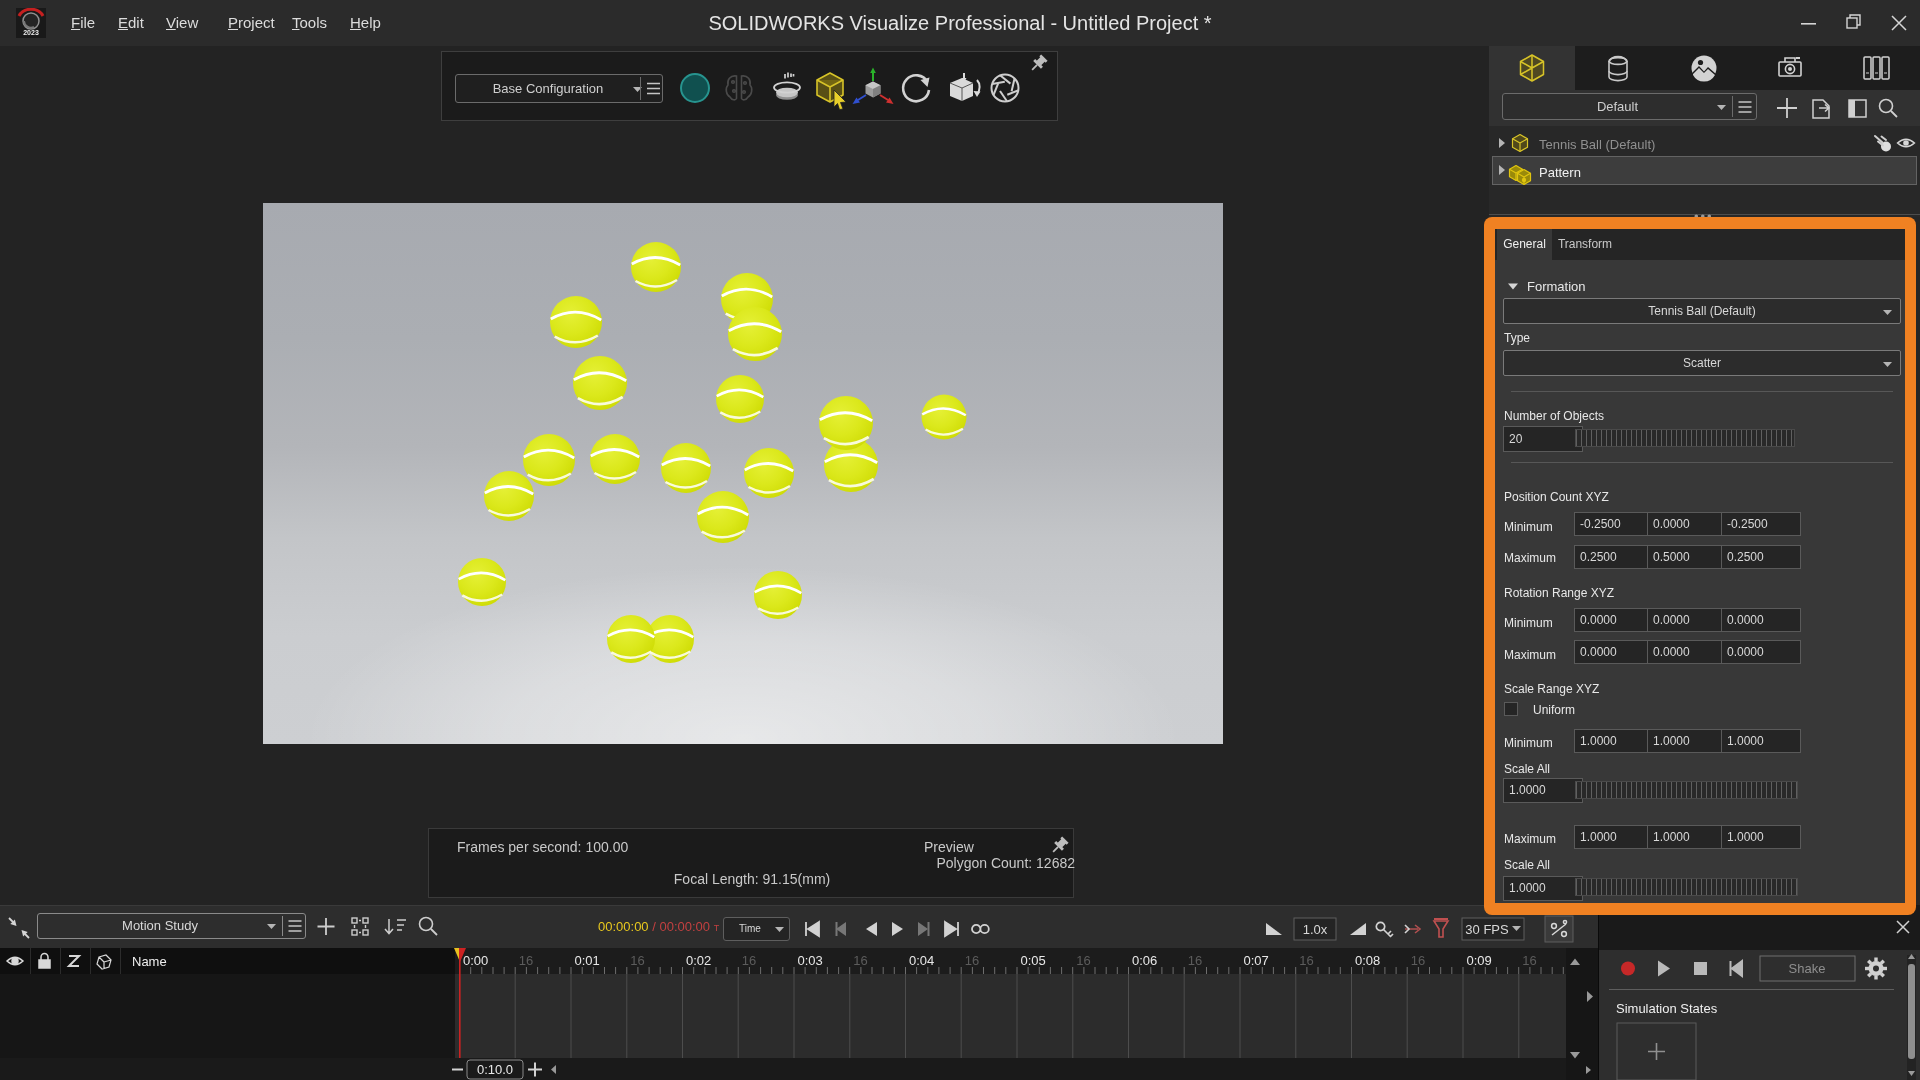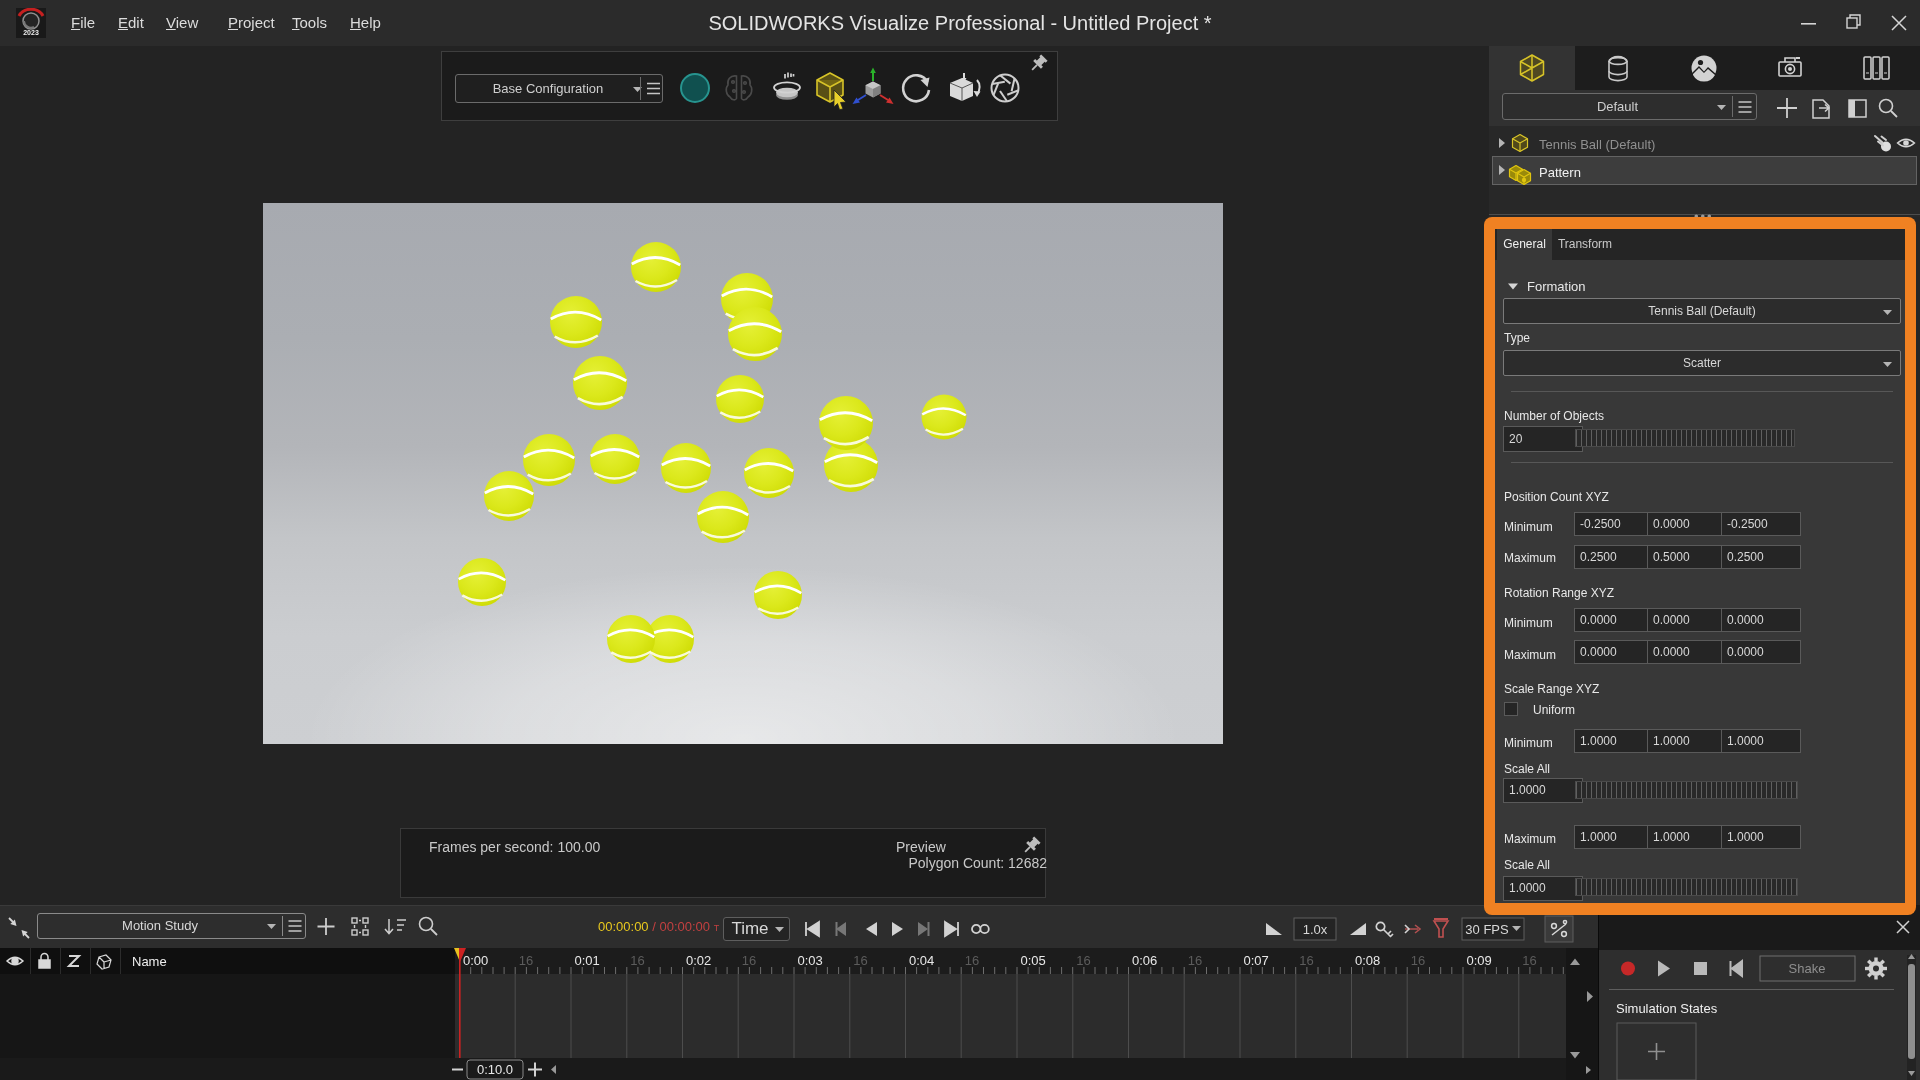--- a/index.html
+++ b/index.html
@@ -23,21 +23,21 @@
   background:
    radial-gradient(ellipse 60% 42% at 50% 99%, rgba(255,255,255,0.52) 0%, rgba(255,255,255,0.30) 42%, rgba(255,255,255,0.0) 76%),
    linear-gradient(180deg, #a7aab0 0%, #abaeb3 25%, #b3b5b9 45%, #c3c5c8 62%, #cbcdd0 80%, #cdcfd2 100%);
 }
 
 
 #topbar { left:441px; top:51px; width:617px; height:70px; background:#1b1b1b; border:1px solid #3e3e3e; }
 .combo { position:absolute; background:#1f1f1f; border:1px solid #6b6b6b; border-radius:3px; color:#cfcfcf; }
 
 
-#infobar { left:400px; top:828px; width:646px; height:70px; background:#1b1b1b; border:1px solid #3a3a3a;
+#infobar { left:428px; top:828px; width:646px; height:70px; background:#1b1b1b; border:1px solid #3a3a3a;
   color:#c9c9c9; font-size:14px; }
 
 
 #rightpanel { left:1489px; top:46px; width:431px; height:859px; background:#262626; }
 
 #props { left:1484px; top:217px; width:432px; height:698px; background:#f08122; border-radius:8px; }
 #props-inner { position:absolute; left:11px; top:12px; width:410px; height:674px; background:#373737; }
 .plabel { position:absolute; color:#e8e8e8; font-size:12px; }
 .pdrop { position:absolute; left:19px; width:397px; height:26px; background:#2c2c2c; border:1px solid #7a7a7a;
   border-radius:2px; color:#d8d8d8; font-size:12px; text-align:center; line-height:24px; }
@@ -296,20 +296,21 @@
         <rect x="-3.2" y="-7" width="6.4" height="6"></rect>
         <rect x="-5.5" y="-1.5" width="11" height="2.8"></rect>
         <rect x="-0.9" y="1.3" width="1.8" height="7"></rect>
       </g>
     </svg>
   </div>
 
   <div id="infobar" class="abs">
     <div class="abs" style="left:28px; top:10px;">Frames per second: 100.00</div>
     <div class="abs" style="left:0; top:26px; width:646px; text-align:right;">Polygon Count: 12682</div>
+    <div class="abs" style="left:0; top:42px; width:646px; text-align:center;">Focal Length: 91.15(mm)</div>
     <div class="abs" style="left:495px; top:10px;">Preview</div>
     <svg class="abs" style="left:618px; top:6px;" width="24" height="24">
       <g transform="translate(12,11) rotate(45)" fill="#bdbdbd">
         <rect x="-4.5" y="-9" width="9" height="2.6"></rect>
         <rect x="-3.2" y="-7" width="6.4" height="6"></rect>
         <rect x="-5.5" y="-1.5" width="11" height="2.8"></rect>
         <rect x="-0.9" y="1.3" width="1.8" height="7"></rect>
       </g>
     </svg>
   </div>
@@ -477,21 +478,21 @@
         </g>
         <path d="M83 13 v14 M79 23 L83 27.5 L87 23" stroke-width="1.5"></path>
         <path d="M91 14 h9 M91 19 h7 M91 24 h5" stroke-width="1.5"></path>
         <circle cx="120" cy="18" r="6.5" stroke-width="1.6"></circle>
         <path d="M125 23 L131 29" stroke-width="1.8"></path>
       </g>
     </svg>
 
     <div class="abs" style="left:598px; top:13px; font-size:13px; color:#e8c81e;">00:00:00 <span style="color:#c24040;">/ 00:00:00 <span style="font-size:9px;">T</span></span></div>
     <div class="combo" style="left:723px; top:11px; width:67px; height:24px; background:#242424; border-color:#5e5e5e;">
-      <div class="abs" style="left:0; top:0; width:52px; text-align:center; line-height:22px; font-size:17px; color:#d8d8d8;">Time</div>
+      <div class="abs" style="left:0; top:0; width:52px; text-align:center; line-height:22px; font-size:10px; color:#d8d8d8;">Time</div>
       <svg class="abs" style="left:50px; top:8px;" width="12" height="8">
           <path d="M1 1 L5.5 6 L10 1 Z" fill="#b5b5b5"></path>
         </svg>
     </div>
     <svg class="abs" style="left:800px; top:9px;" width="200" height="28">
       <g fill="#d2d2d2">
         <path d="M6 7 v14 M19 7 L8 14 L19 21 Z" stroke="#d2d2d2" stroke-width="1.8"></path>
         <g opacity="0.45">
             <path d="M46 7 L36 14 L46 21 Z"></path>
             <path d="M36.5 7 v14" stroke="#d2d2d2" stroke-width="2"></path>

